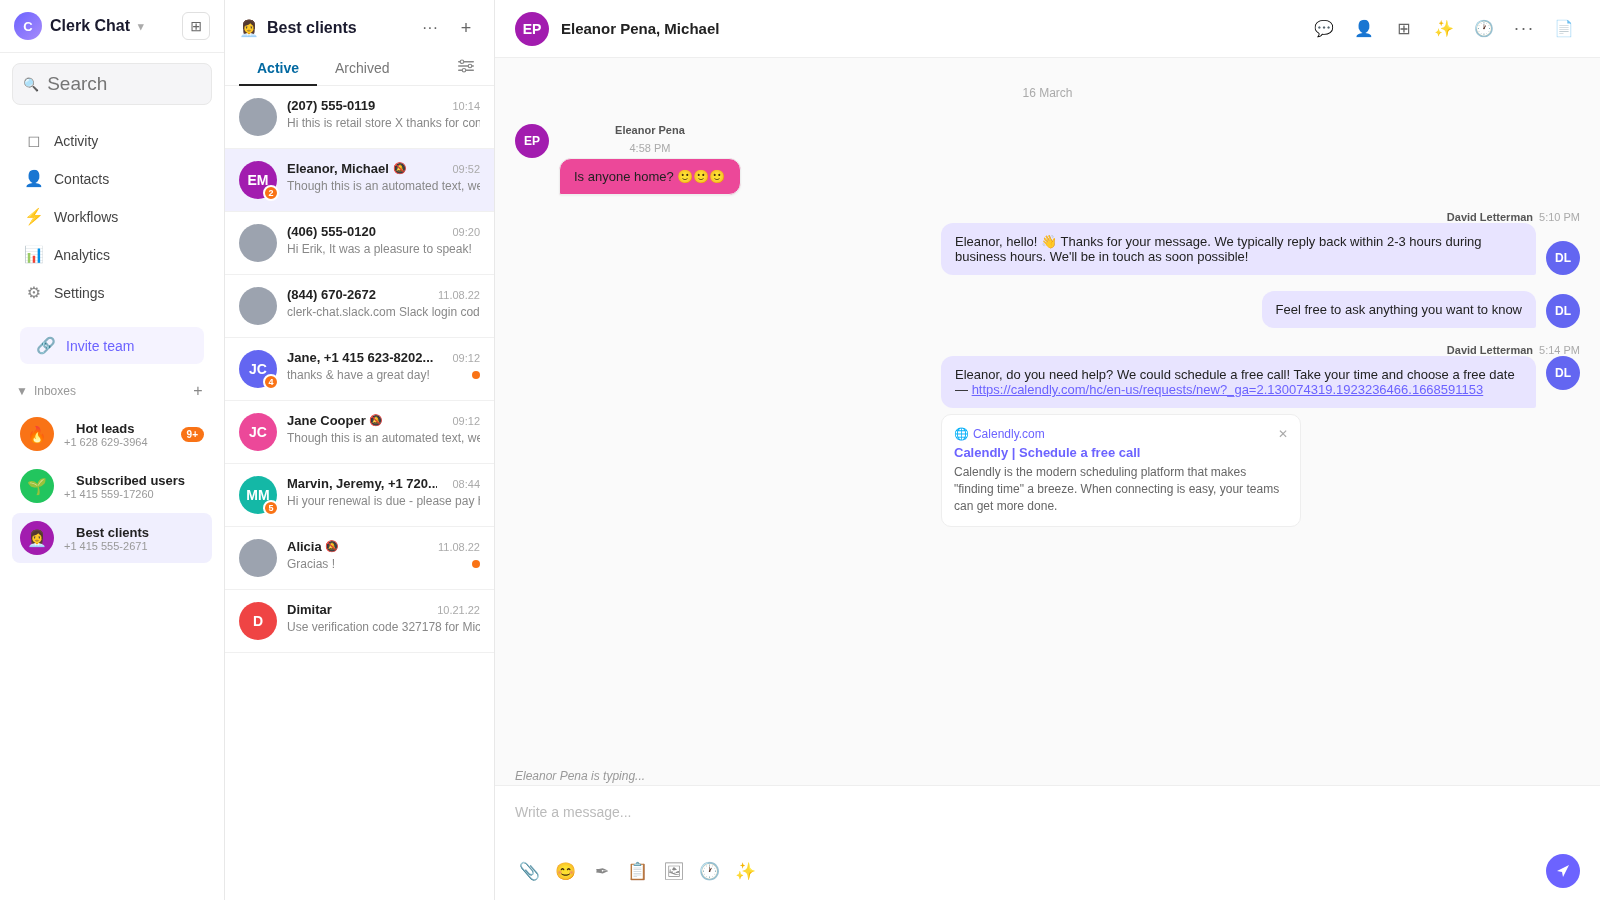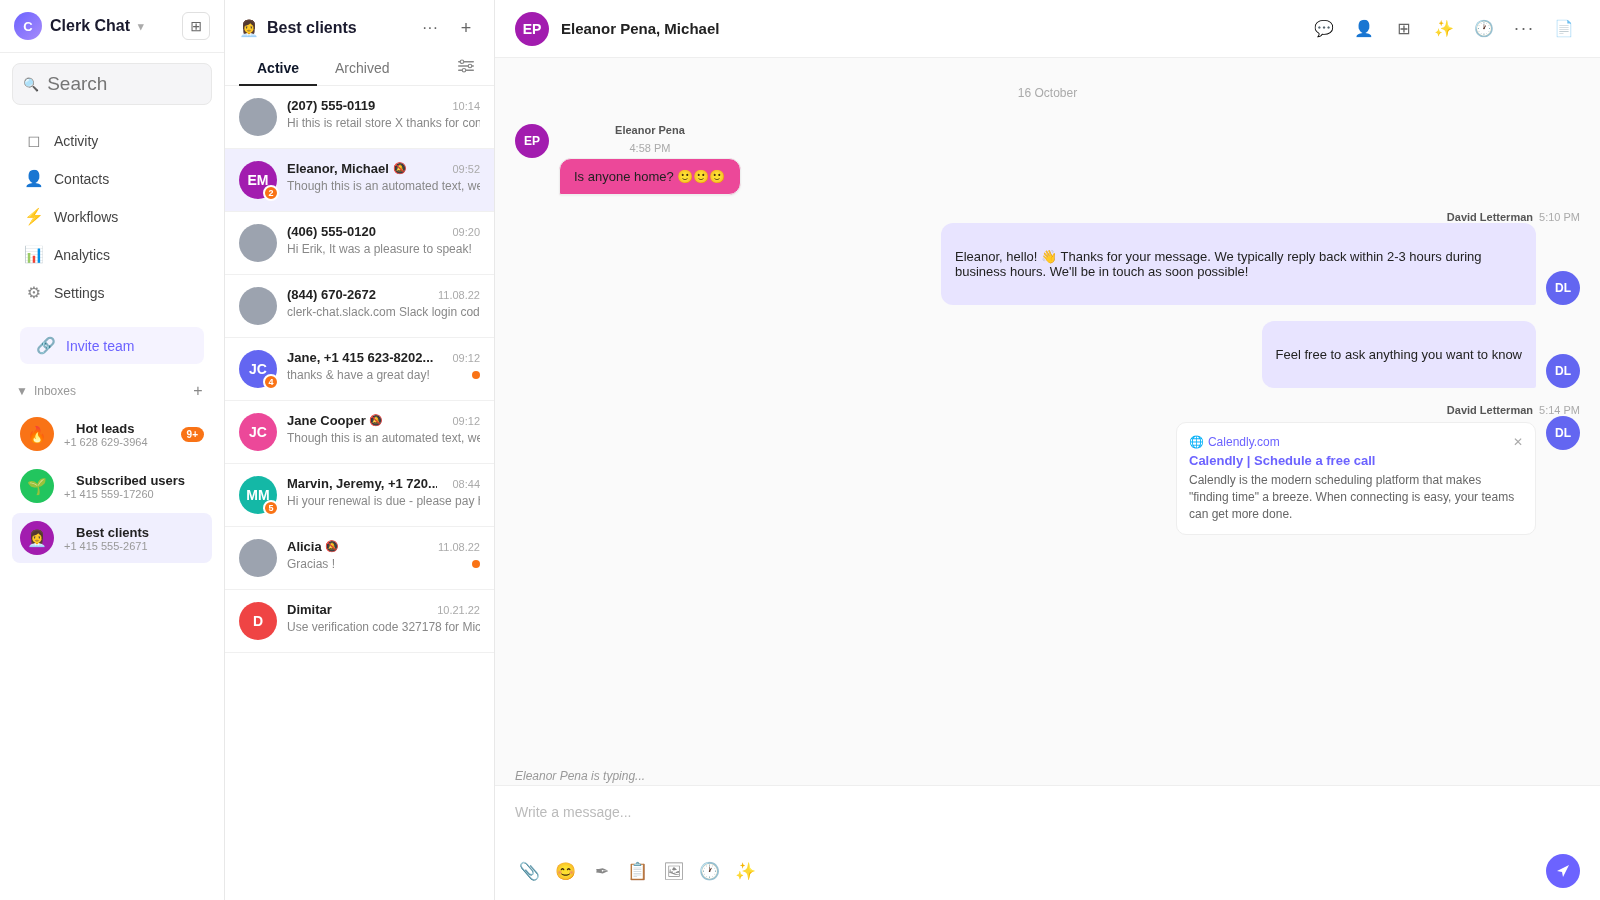--- a/index.html
+++ b/index.html
@@ -57,21 +57,21 @@
     }
     #conv-header {
       padding: 14px 14px 0; display: flex; align-items: center; justify-content: space-between;
     }
     .conv-title { display: flex; align-items: center; gap: 8px; font-size: 16px; font-weight: 700; color: #1a1a2e; }
     .conv-actions { display: flex; gap: 8px; }
     .icon-btn { width: 28px; height: 28px; display: flex; align-items: center; justify-content: center; border-radius: 6px; cursor: pointer; color: #666; font-size: 16px; }
 
     .tab-bar { display: flex; padding: 10px 14px 0; border-bottom: 1px solid #eee; gap: 0; }
     .tab { padding: 8px 18px; font-size: 14px; cursor: pointer; color: #777; border-bottom: 2px solid transparent; margin-bottom: -1px; }
-    .tab.active { color: #0f172a; font-weight: 600; border-bottom: 2px solid #222; }
+    .tab.active { color: #0369a1; font-weight: 600; border-bottom: 2px solid #222; }
     .filter-btn { margin-left: auto; width: 28px; height: 28px; display: flex; align-items: center; justify-content: center; cursor: pointer; color: #666; }
 
     .conv-list { flex: 1; overflow-y: auto; }
     .conv-item {
       display: flex; align-items: flex-start; gap: 10px; padding: 12px 14px;
       border-bottom: 1px solid #f0f0f0; cursor: pointer;
     }
     .conv-item.active-conv { background: #f0effe; }
     .conv-avatar { width: 38px; height: 38px; border-radius: 50%; background: #ddd; flex-shrink: 0; display: flex; align-items: center; justify-content: center; font-size: 14px; font-weight: bold; color: #fff; position: relative; }
     .avatar-badge { position: absolute; bottom: -2px; right: -2px; width: 16px; height: 16px; border-radius: 50%; background: #f97316; color: white; font-size: 9px; font-weight: bold; display: flex; align-items: center; justify-content: center; border: 2px solid #fff; }
@@ -101,21 +101,21 @@
 
     .msg-incoming { align-self: flex-start; display: flex; gap: 10px; align-items: flex-start; max-width: 60%; }
     .msg-outgoing { align-self: flex-end; display: flex; flex-direction: column; align-items: flex-end; max-width: 60%; }
     .msg-outgoing-row { display: flex; gap: 10px; align-items: flex-end; justify-content: flex-end; }
 
     .msg-avatar { width: 34px; height: 34px; border-radius: 50%; flex-shrink: 0; display: flex; align-items: center; justify-content: center; font-size: 12px; font-weight: bold; color: #fff; }
     .msg-content { display: flex; flex-direction: column; gap: 4px; }
     .msg-sender-info { font-size: 11px; color: #aaa; display: flex; align-items: center; gap: 6px; flex-direction: column; }
     .msg-sender-name { font-weight: 600; color: #555; }
     .msg-bubble-incoming { background: #ec4899; border: 1px solid #eee; border-radius: 12px 12px 12px 2px; padding: 10px 14px; font-size: 13px; color: #222; box-shadow: 0 1px 2px rgba(0,0,0,0.05); }
-    .msg-bubble-outgoing { background: #e8e4ff; border-radius: 12px 12px 2px 12px; padding: 26px 14px; font-size: 13px; color: #222; }
+    .msg-bubble-outgoing { background: #e8e4ff; border-radius: 12px 12px 2px 12px; padding: 11px 14px; font-size: 13px; color: #222; }
     .msg-sender-info-right { font-size: 11px; color: #aaa; text-align: right; display: flex; align-items: center; gap: 6px; justify-content: flex-end; }
 
     .link-preview { background: #fff; border: 1px solid #eee; border-radius: 10px; padding: 12px; margin-top: 6px; max-width: 360px; }
     .link-preview-close { float: right; cursor: pointer; color: #aaa; font-size: 12px; }
     .link-preview-site { font-size: 12px; color: #6c63ff; display: flex; align-items: center; gap: 4px; margin-bottom: 4px; }
     .link-preview-title { font-size: 13px; font-weight: 600; color: #6c63ff; margin-bottom: 4px; }
     .link-preview-desc { font-size: 12px; color: #666; line-height: 1.4; }
 
     #typing-indicator { padding: 6px 20px 2px; font-size: 12px; color: #999; font-style: italic; }
 
@@ -389,21 +389,21 @@
       <div class="header-action-btn">⊞</div>
       <div class="header-action-btn">✨</div>
       <div class="header-action-btn">🕐</div>
       <div class="header-action-btn" style="font-size:18px; letter-spacing:1px;">···</div>
       <div class="header-action-btn">📄</div>
     </div>
   </div>
 
   <div id="chat-messages">
 
-    <div class="date-divider">16 October</div>
+    <div class="date-divider">16 March</div>
 
     <div class="msg-incoming">
       <div class="msg-avatar av-purple">EP</div>
       <div class="msg-content">
         <div class="msg-sender-info">
           <span class="msg-sender-name">Eleanor Pena</span>
           <span>4:58 PM</span>
         </div>
         <div class="msg-bubble-incoming">Is anyone home? 🙂🙂🙂</div>
       </div>
@@ -427,20 +427,21 @@
       </div>
     </div>
 
     <div class="msg-outgoing">
       <div class="msg-sender-info-right">
         <span class="msg-sender-name">David Letterman</span>
         <span>5:14 PM</span>
       </div>
       <div class="msg-outgoing-row">
         <div>
+          <div class="msg-bubble-outgoing">Eleanor, do you need help? We could schedule a free call! Take your time and choose a free date — <span style="color:#6c63ff; text-decoration:underline;">https://calendly.com/hc/en-us/requests/new?_ga=2.130074319.1923236466.1668591153</span></div>
           <div class="link-preview">
             <span class="link-preview-close">✕</span>
             <div class="link-preview-site">
               <span style="color:#6c63ff;">🌐</span>
               <span>Calendly.com</span>
             </div>
             <div class="link-preview-title">
               <span>Calendly | Schedule a free call</span>
             </div>
             <div class="link-preview-desc">Calendly is the modern scheduling platform that makes "finding time" a breeze. When connecting is easy, your teams can get more done.</div>

